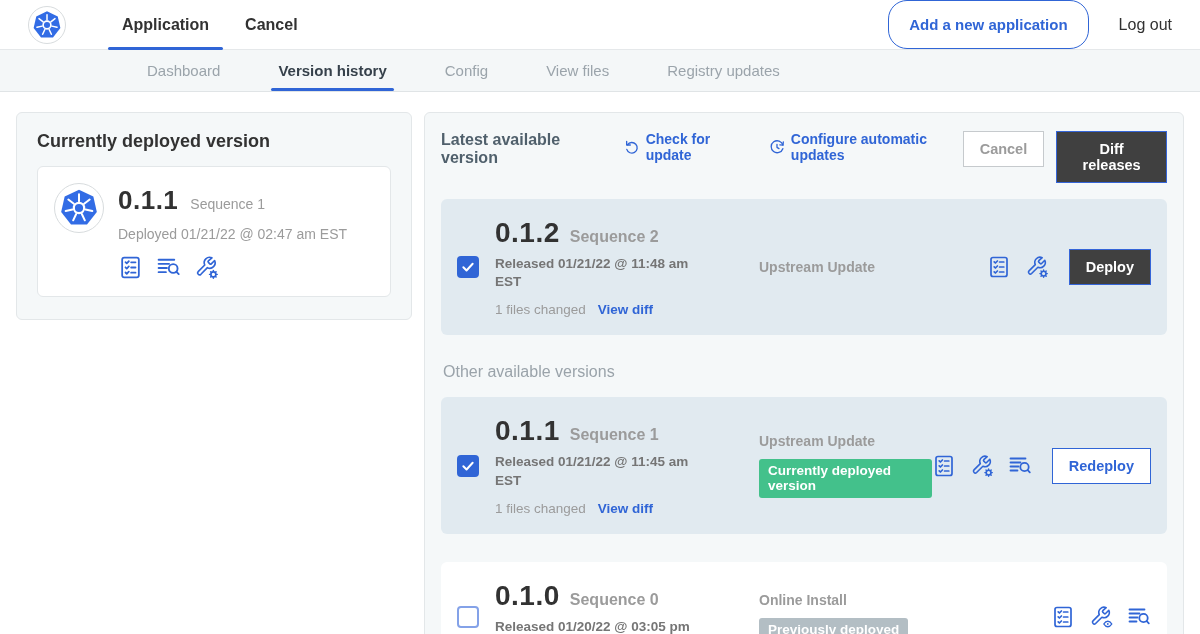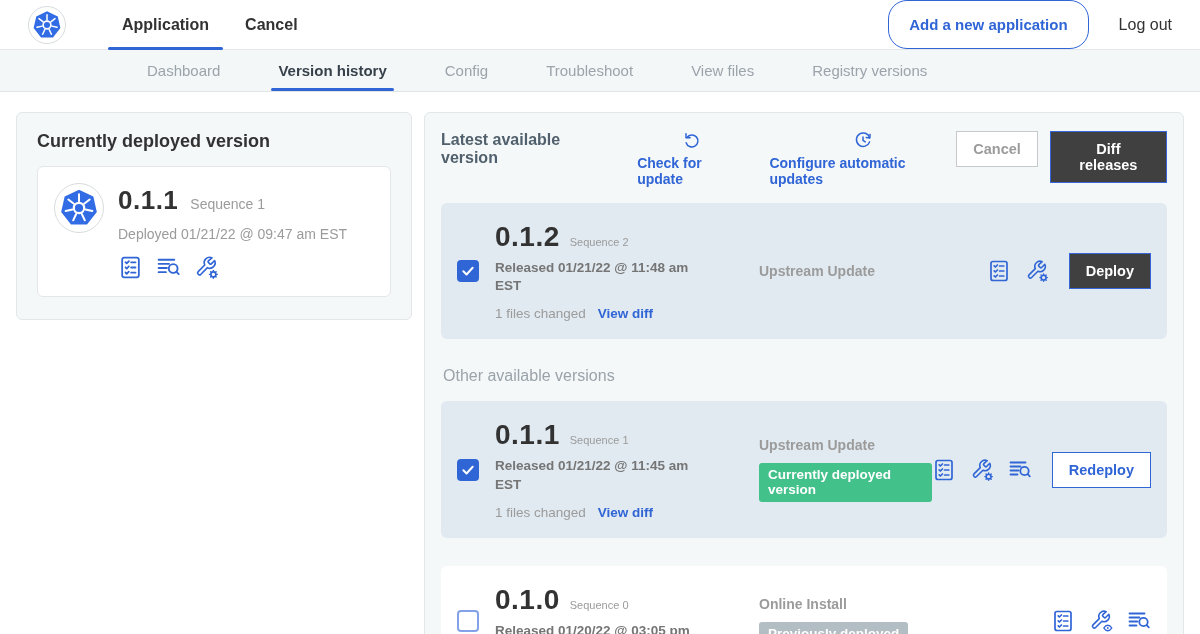--- a/index.html
+++ b/index.html
@@ -49,21 +49,21 @@
   .dep-seq { font-size:14px; color:#9b9b9b; margin-left:12px; }
   .dep-date { font-size:14px; color:#9b9b9b; margin-top:10px; }
   .icon-row { display:flex; gap:13px; margin-top:13px; align-items:center; }
   .ico { width:25px; height:25px; color:#3065d6; cursor:pointer; display:block; }
   .ico.sm { width:24px; height:24px; }
 
   .right-panel { flex:1; padding:16px; }
   .avail-header { display:flex; align-items:flex-start; margin:2px 0 16px; }
   .avail-title { font-size:16px; font-weight:700; color:#50606c; }
   .hdr-link { display:flex; align-items:center; gap:6px; color:#3065d6; font-size:14px;
-    font-weight:700; cursor:pointer; margin-left:22px;flex-direction:column; }
+    font-weight:700; cursor:pointer; margin-left:22px; }
   .hdr-link .ico { width:18px; height:18px; }
   .hdr-spacer { flex:1; }
   .btn { border-radius:0; font-size:14.5px; font-weight:700; padding:9px 16px;
     cursor:pointer; font-family:"Liberation Sans", sans-serif; }
   .btn-cancel { background:#fff; border:1px solid #c6cacd; color:#9b9b9b; margin-right:12px; }
   .btn-blue { background:#404040; border:1px solid #3565d8; color:#fff; }
   .btn-outline-blue { background:#fff; border:1px solid #3065d6; color:#3065d6; }
 
   .version-card { border-radius:6px; padding:18px 16px; display:flex; align-items:center; }
   .version-card.selected { background:#e1eaf0; }
@@ -71,21 +71,21 @@
 
   .checkbox { width:22px; height:22px; border-radius:4px; flex:0 0 auto; cursor:pointer;
     display:flex; align-items:center; justify-content:center; }
   .checkbox.checked { background:#3065d6; }
   .checkbox.unchecked { background:#fff; border:2px solid #84a2e8; }
   .checkbox svg { width:14px; height:14px; color:#fff; }
 
   .v-info { margin-left:16px; width:208px; flex:0 0 auto; }
   .v-title-row { display:flex; align-items:baseline; }
   .v-version { font-size:28px; font-weight:700; color:#323232; letter-spacing:.5px; }
-  .v-seq { font-size:11px; color:#9b9b9b; font-weight:400; margin-left:10px; }
+  .v-seq { font-size:16px; color:#9b9b9b; font-weight:700; margin-left:10px; }
   .v-released { font-size:13.5px; font-weight:700; color:#757575; margin-top:6px;
     line-height:1.35; max-width:196px; }
   .v-files-row { margin-top:11px; font-size:13.5px; color:#9b9b9b; display:flex; gap:12px; }
   .view-diff { color:#3065d6; font-weight:700; cursor:pointer; }
 
   .v-source { flex:1; padding-left:56px; align-self:center; }
   .v-source-label { font-size:14px; font-weight:700; color:#9b9b9b; }
   .badge { display:inline-block; margin-top:10px; color:#fff; font-size:13.5px;
     font-weight:700; padding:4px 9px 5px; border-radius:3px; }
   .badge-green { background:#43c18b; }
@@ -192,41 +192,40 @@
   <div class="topnav-right">
     <button class="add-app-btn">Add a new application</button>
     <span class="logout">Log out</span>
   </div>
 </div>
 
 <div class="subnav">
   <div class="subnav-tab">Dashboard</div>
   <div class="subnav-tab active">Version history</div>
   <div class="subnav-tab">Config</div>
-  <div class="subnav-tab">Troubleshoot</div>
   <div class="subnav-tab">View files</div>
-  <div class="subnav-tab">Registry versions</div>
+  <div class="subnav-tab">Registry updates</div>
 </div>
 
 <div class="main">
 
   <div class="panel left-panel">
     <div class="left-title">Currently deployed version</div>
     <div class="deployed-card">
       <div class="dep-logo">
         <svg>
             <use href="#i-k8s"></use>
           </svg>
       </div>
       <div class="dep-info">
         <div class="dep-version-row">
           <span class="dep-version">0.1.1</span>
           <span class="dep-seq">Sequence 1</span>
         </div>
-        <div class="dep-date">Deployed 01/21/22 @ 09:47 am EST</div>
+        <div class="dep-date">Deployed 01/21/22 @ 02:47 am EST</div>
         <div class="icon-row">
           <svg class="ico">
               <use href="#i-checklist"></use>
             </svg>
           <svg class="ico">
               <use href="#i-logs"></use>
             </svg>
           <svg class="ico">
               <use href="#i-wrench-gear"></use>
             </svg>

